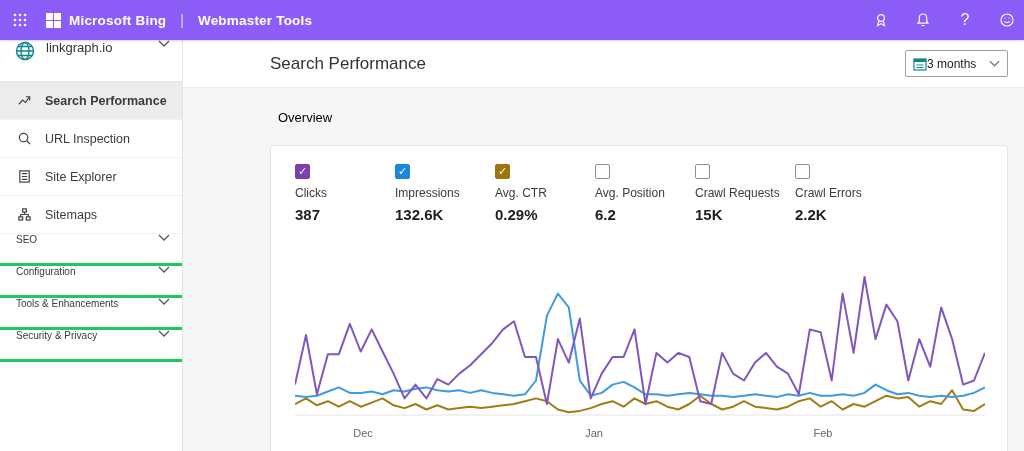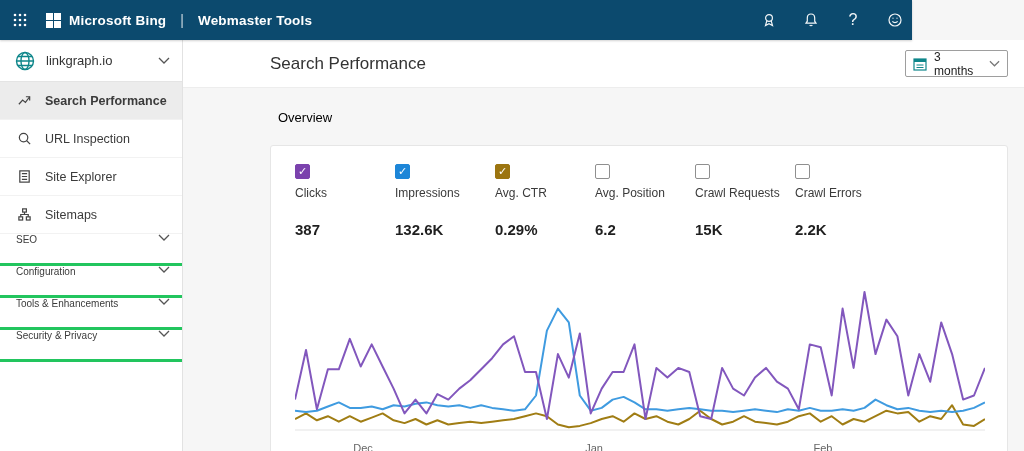--- a/index.html
+++ b/index.html
@@ -1,72 +1,72 @@
 <!DOCTYPE html>
 <html><head>
 <meta charset="utf-8">
 <style>
   * { margin:0; padding:0; box-sizing:border-box; }
   html,body { width:1024px; height:451px; overflow:hidden;
     font-family:"Liberation Sans", sans-serif; background:#f6f6f6; color:#333; }
 
   
-  .topbar { position:absolute; left:0; top:0; width:912px; height:40px;
-    background:#0c4a6e; display:flex; align-items:center; color:#fff; z-index:5;
+  .topbar { position:absolute; left:0; top:0; width:1024px; height:40px;
+    background:#8b5cf6; display:flex; align-items:center; color:#fff; z-index:5;
     box-shadow:0 1px 2px rgba(0,0,0,.18); }
   .waffle { width:40px; height:40px; display:flex; align-items:center; justify-content:center; cursor:pointer; }
   .waffle svg { display:block; }
   .brand { display:flex; align-items:center; gap:8px; margin-left:6px; }
   .mslogo { display:grid; grid-template-columns:7px 7px; grid-template-rows:7px 7px; gap:1px; }
   .mslogo span { background:#fff; }
   .brand-text { font-size:13.5px; font-weight:bold; letter-spacing:.2px; }
   .brand-sep { font-weight:400; opacity:.75; padding:0 6px; font-size:14px; }
   .topbar-right { margin-left:auto; display:flex; align-items:center; gap:12px; padding-right:2px; }
   .tb-icon { width:30px; height:30px; display:flex; align-items:center; justify-content:center;
     cursor:pointer; font-size:15px; color:#fff; opacity:.95; }
 
   
   .sidebar { position:absolute; left:0; top:40px; width:183px; height:411px;
     background:#fff; border-right:1px solid #e2e2e2; }
-  .site-row { height:42px; display:flex; align-items:center; padding:0 12px 0 14px;
+  .site-row { height:42px; display:flex; padding:0 12px 0 14px;
     border-bottom:1px solid #e4e4e4; cursor:pointer; }
   .site-row .globe { margin-right:10px; display:flex; }
   .site-name { font-size:13px; color:#333; }
   .site-row .chev { margin-left:auto; }
   .nav-item { height:38px; display:flex; align-items:center; padding:0 12px 0 16px;
     font-size:12.5px; color:#3b3b3b; cursor:pointer; border-bottom:1px solid #f2f2f2; }
   .nav-item .nicon { width:16px; height:16px; margin-right:13px; display:flex;
     align-items:center; justify-content:center; color:#444; }
   .nav-item.selected { background:#ececec; font-weight:bold; }
   .nav-group { height:32px; display:flex; align-items:flex-start; padding:0 12px 0 16px;
     font-size:10px; color:#3b3b3b; cursor:pointer; border-bottom:3px solid #22c55e; }
   .nav-group .chev { margin-left:auto; }
   .chev svg { display:block; }
 
   
   .main { position:absolute; left:183px; top:40px; width:841px; height:411px; }
   .page-header { height:48px; background:#fff; display:flex; align-items:center;
     padding:0 16px 0 87px; border-bottom:1px solid #ededed; }
   .page-title { font-size:17px; color:#333; }
   .period { margin-left:auto; width:103px; height:27px; border:1px solid #9e9e9e;
-    border-radius:2px; background:#fff; display:flex; align-items:center; gap:7px;
+    border-radius:2px; background:#fff; display:flex; align-items:center; 
     padding:0 7px; cursor:pointer; }
   .period-label { font-size:12px; color:#222; flex:1; }
   .content { padding:22px 16px 0 87px; }
   .section-label { font-size:13px; color:#000000; margin-left:8px; cursor:pointer; }
 
   .card { margin-top:20px; width:738px; background:#fff; border:1px solid #e6e6e6;
     border-radius:3px; padding:18px 24px 6px 24px; }
   .metrics { display:flex; }
   .metric { width:100px; }
   .metric-cb { width:15px; height:15px; border:1px solid #8f8f8f; border-radius:2px;
     background:#fff; display:flex; align-items:center; justify-content:center;
     cursor:pointer; color:#fff; font-size:11px; line-height:1; }
   .metric-label { font-size:12px; color:#3a3a3a; margin-top:7px; white-space:nowrap; }
-  .metric-value { font-size:15px; font-weight:bold; color:#1f1f1f; margin-top:21px; }
+  .metric-value { font-size:15px; font-weight:bold; color:#1f1f1f; margin-top:6px; }
 
   .chart-wrap { margin-top:24px; position:relative; }
   .chart-wrap svg { display:block; width:690px; height:200px; }
 
   .icon-stroke { stroke:#444; fill:none; stroke-width:1.3; }
 </style>
 </head>
 <body>
 
 <div class="topbar">

